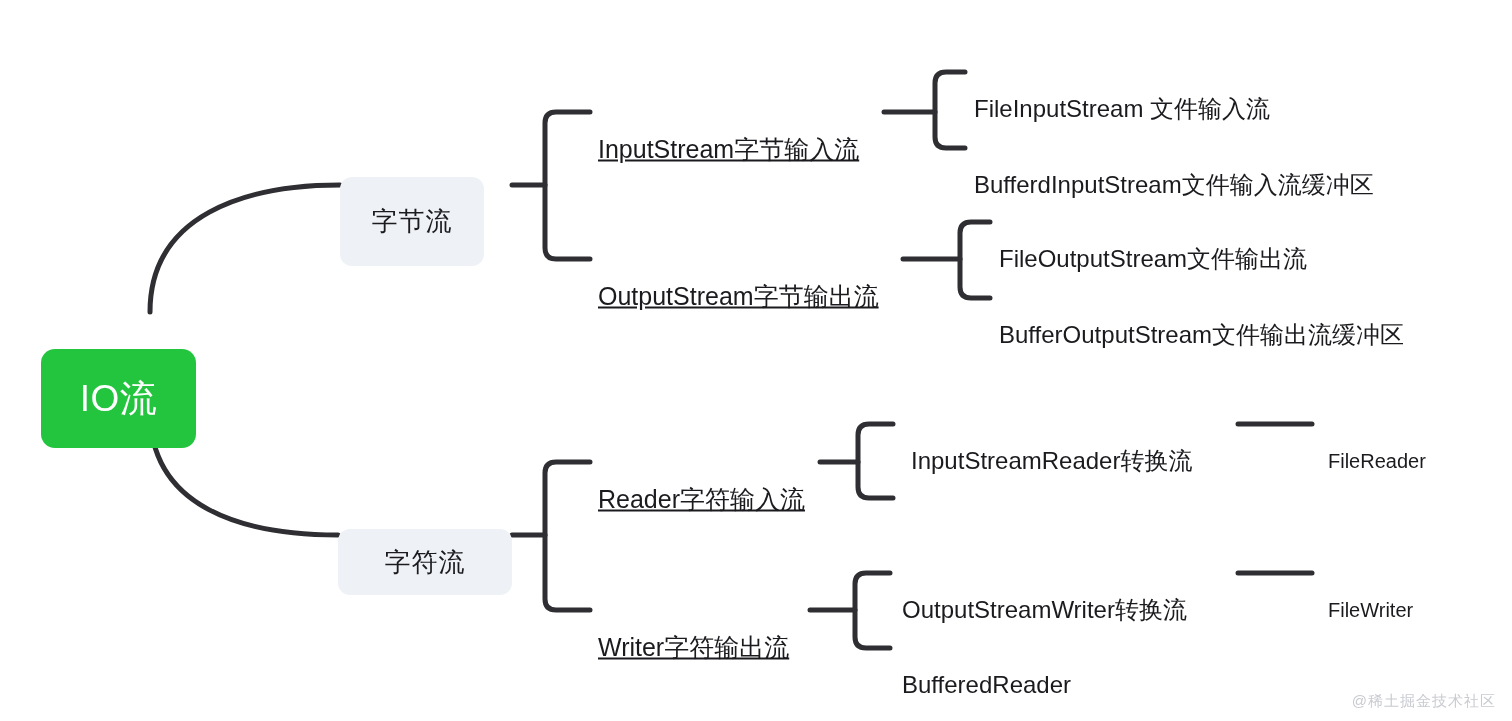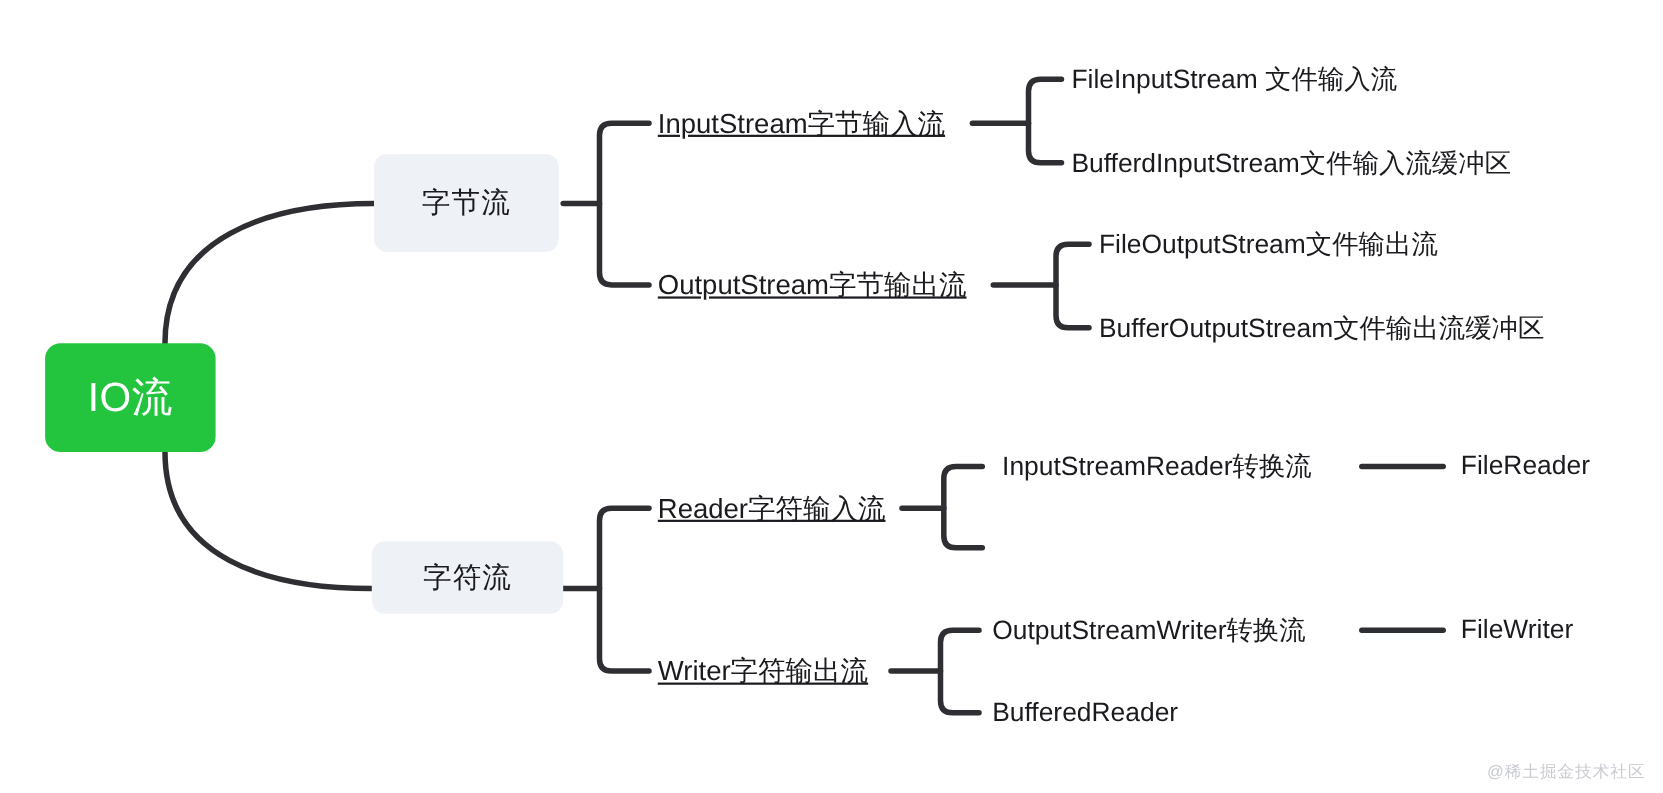--- a/index.html
+++ b/index.html
@@ -22,20 +22,21 @@
     left: 0;
     top: 0;
     width: 1512px;
     height: 721px;
     pointer-events: none;
   }
   .node {
     position: absolute;
     white-space: nowrap;
     color: #18181b;
+    margin-top: 37px;
   }
   
   .root-node {
     left: 41px;
     top: 312px;
     width: 155px;
     height: 99px;
     background: #23c53f;
     border-radius: 14px;
     display: flex;
@@ -52,21 +53,21 @@
     display: flex;
     align-items: center;
     justify-content: center;
     font-size: 26px;
     color: #1b1b1f;
     letter-spacing: 1px;
   }
   .l1-byte {
     left: 340px;
     top: 140px;
-    width: 168px;
+    width: 144px;
     height: 89px;
     text-align: center;
   }
   .l1-char {
     left: 338px;
     top: 492px;
     width: 174px;
     height: 66px;
   }
   
@@ -75,21 +76,21 @@
     color: #1b1b1f;
     transform: translateY(-50%);
     text-decoration: underline;
   }
   .l3-node {
     font-size: 24px;
     color: #1b1b1f;
     transform: translateY(-50%);
   }
   .l4-node {
-    font-size: 24px;
+    font-size: 20px;
     color: #1b1b1f;
     transform: translateY(-50%);
   }
   .watermark {
     position: absolute;
     right: 16px;
     bottom: 10px;
     font-size: 15px;
     color: #c9cbd1;
     letter-spacing: 1px;

